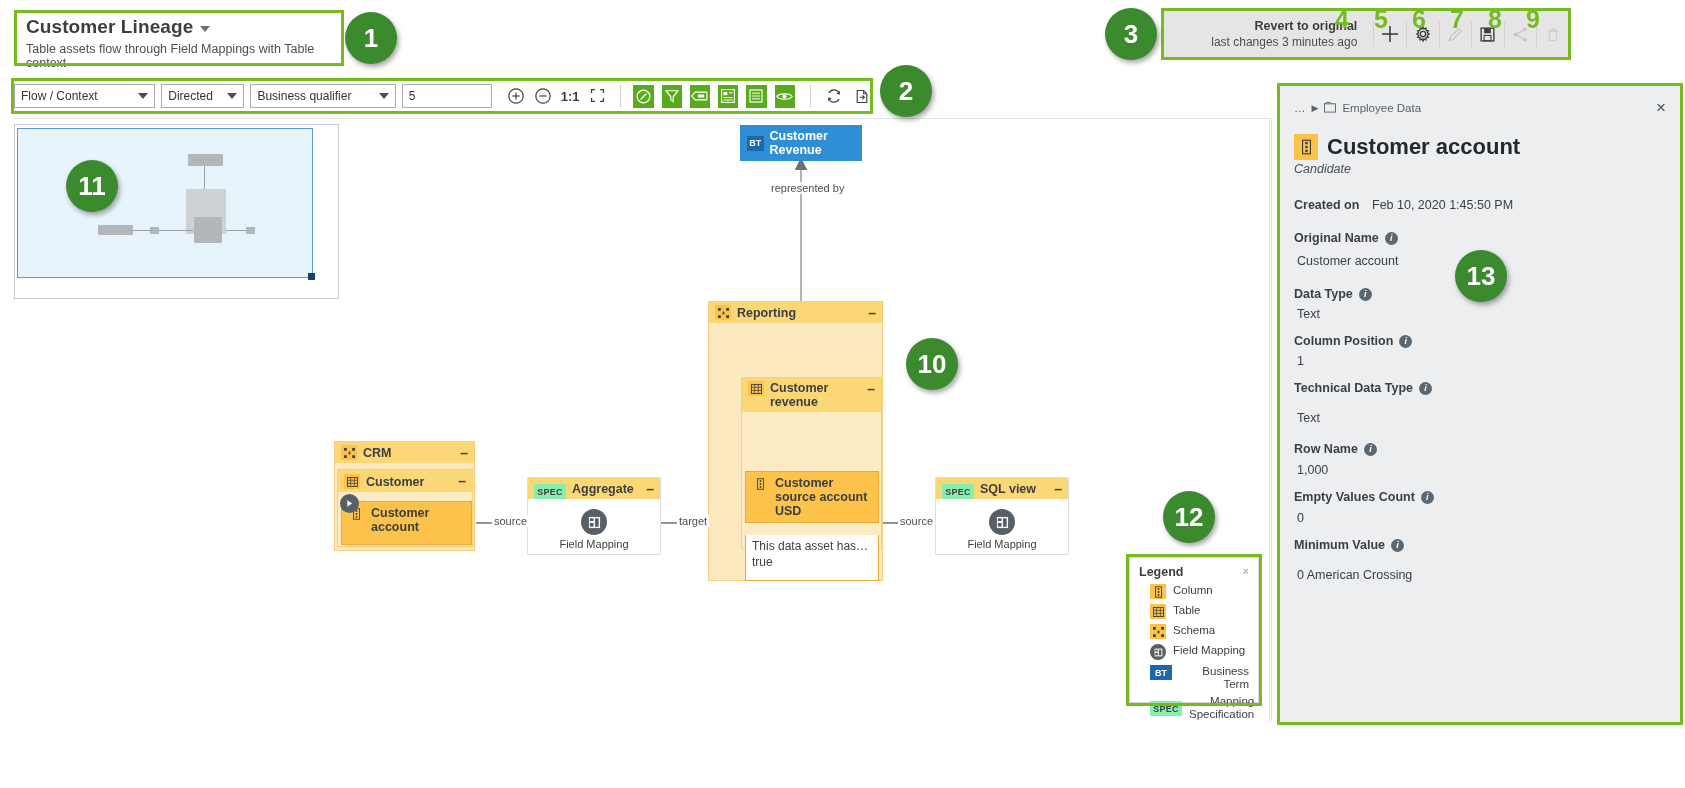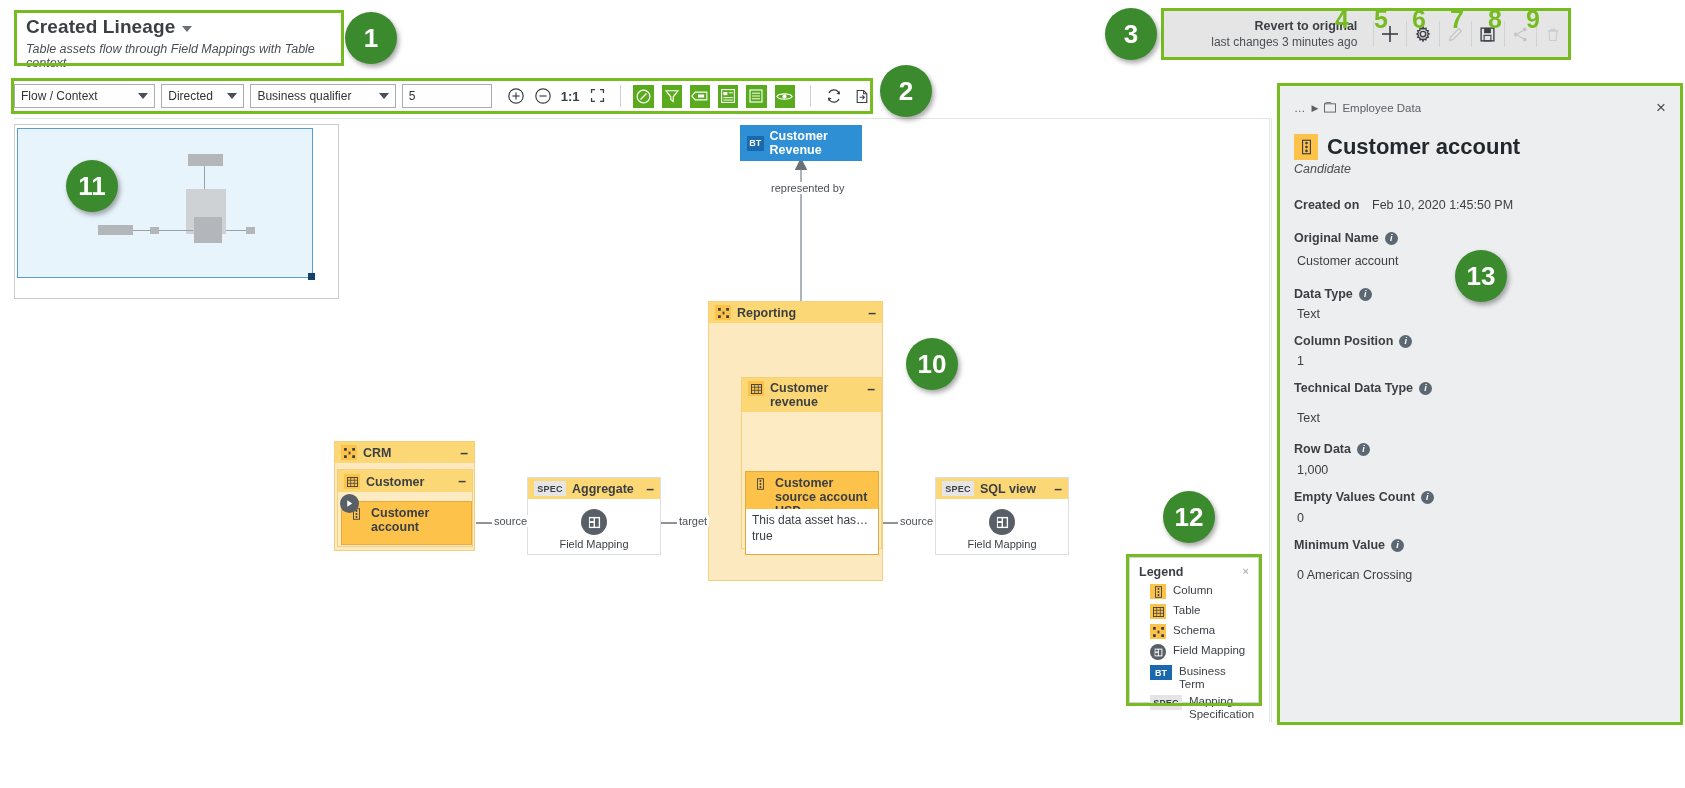--- a/index.html
+++ b/index.html
@@ -26,21 +26,21 @@
   }
   .hl { position: absolute; border: 3px solid #76bc21; z-index: 50; pointer-events:none; }
 
   
   .title-block { position:absolute; left:16px; top:12px; width:330px; height:52px;
                  background:#fff; padding:4px 10px 2px 10px; }
   .title-row { display:flex; align-items:center; gap:7px; }
   .title-txt { font-size:19px; font-weight:bold; color:#3b3f44; letter-spacing:.1px; }
   .caret-dn { width:0;height:0;border-left:5px solid transparent;border-right:5px solid transparent;
               border-top:6px solid #6b7076; margin-top:4px;}
-  .subtitle { font-size:12.5px; color:#4a4f55; margin-top:4px;font-style:italic; }
+  .subtitle { font-size:12.5px; color:#4a4f55; margin-top:4px; }
 
   
   .revert-bar { position:absolute; left:1161px; top:10px; width:408px; height:48px;
                 background:#e5e5e5; display:flex; align-items:center; }
   .revert-text { margin-left:50px; text-align:right; width:175px; }
   .revert-title { font-size:12.5px; font-weight:bold; color:#3b3f44; }
   .revert-sub { font-size:12px; color:#4a4f55; margin-top:2px; }
   .rb-sep { width:1px; height:26px; background:#d0d3d6; margin:0 0px; }
   .rb-icon { width:38px; height:30px; display:flex; align-items:center; justify-content:center; }
   .rb-icon svg { display:block; }
@@ -92,42 +92,42 @@
   .col-hd { display:flex; align-items:flex-start; padding:4px 6px;
             font-size:12.5px; font-weight:bold; color:#3b3f44; line-height:14px; }
   .spec-node { position:absolute; background:#fff; border:1px solid #dcdfe2; }
   .spec-hd { height:21px; background:#fcd775; display:flex; align-items:center;
              gap:6px; padding:0 6px; font-size:12.5px; font-weight:bold; color:#3b3f44; }
   .spec-hd .minus { margin-left:auto; font-size:14px; }
   .bt-node { position:absolute; background:#2f8fd4; display:flex; align-items:center;
              gap:6px; padding:4px 7px; }
   .bt-node .bt-label { color:#fff; font-weight:bold; font-size:12.5px; line-height:14px; }
   .badge-spec { width:32px;height:15px; font-size:9px; font-weight:bold; color:#3b3f44;
-                background:#e5e5e5; display:flex;align-items:center;justify-content:center;
-                letter-spacing:.3px;}
+                background:#86efac; display:flex;align-items:center;justify-content:center;
+                letter-spacing:.3px;margin-top:6px;}
   .badge-bt { width:22px;height:15px; font-size:9px; font-weight:bold; color:#fff;
               background:#1a68ad; display:flex;align-items:center;justify-content:center; }
   .ico-sq { width:16px;height:15px; background:#fcc24a; display:flex;
             align-items:center; justify-content:center; flex:0 0 auto; }
 
   .fmcircle { width:26px; height:26px; border-radius:50%; background:#585f66;
               display:flex; align-items:center; justify-content:center; }
   .fmlabel { font-size:11px; color:#3b3f44; margin-top:3px; text-align:center; }
 
   .edge-lbl { position:absolute; font-size:11px; color:#4a4f55; background:#fff; padding:0 2px; }
   .play-btn { position:absolute; width:19px;height:19px;border-radius:50%;background:#585f66;
               display:flex;align-items:center;justify-content:center; z-index:8;}
 
   
   .legend { position:absolute; left:1129px; top:557px; width:130px; height:146px;
             background:#fff; border:1px solid #d4d7da; padding:7px 9px; }
   .legend-hd { font-size:12.5px; font-weight:bold; color:#3b3f44; display:flex; }
   .legend-x { margin-left:auto; color:#b5b8bb; font-size:11px; }
   .legend-item { display:flex; align-items:flex-start; gap:7px; margin-top:5px; margin-left:11px; }
-  .legend-item span.t { font-size:11.5px; color:#3b3f44; line-height:12.5px; }
+  .legend-item span.t { font-size:11.5px; color:#3b3f44; line-height:12.5px;text-align:right; }
 
   
   .rpanel { position:absolute; left:1280px; top:86px; width:400px; height:636px;
             background:#eceeef; padding:12px 14px 0 14px; overflow:hidden; }
   .bc { display:flex; align-items:center; gap:6px; font-size:11.5px; color:#5b6066; }
   .bc .x { margin-left:auto; font-size:17px; color:#4a4f55; cursor:pointer; }
   .rp-title-row { display:flex; align-items:center; gap:9px; margin-top:16px; }
   .rp-icon { width:24px;height:26px;background:#fcc24a; display:flex;
              align-items:center;justify-content:center; }
   .rp-title { font-size:22px; font-weight:bold; color:#23282d; }
@@ -145,21 +145,21 @@
            justify-content:center; font-style:italic; }
   .divider-v { position:absolute; left:1271px; top:118px; width:1px; height:604px; background:#e2e4e6; }
 </style>
 </head>
 <body>
 
 <div id="app">
 
   <div class="title-block">
     <div class="title-row">
-      <span class="title-txt">Created Lineage</span>
+      <span class="title-txt">Customer Lineage</span>
       <span class="caret-dn"></span>
     </div>
     <div class="subtitle">Table assets flow through Field Mappings with Table context</div>
   </div>
   <div class="hl" style="left:14px;top:10px;width:330px;height:56px;"></div>
   <div class="callout" style="left:345px;top:12px;">1</div>
 
   <div class="revert-bar">
     <div class="revert-text">
       <div class="revert-title">Revert to original</div>
@@ -412,21 +412,21 @@
           <svg width="7" height="12" viewBox="0 0 8 13">
               <rect x="0.5" y="0.5" width="7" height="12" fill="none" stroke="#3b3f44" stroke-width="1"></rect>
               <circle cx="4" cy="3" r="1.1" fill="#3b3f44"></circle>
               <circle cx="4" cy="6.5" r="1.1" fill="#3b3f44"></circle>
               <circle cx="4" cy="10" r="1.1" fill="#3b3f44"></circle>
             </svg>
         </span>
         <span style="margin-left:7px;">Customer source account USD</span>
       </div>
     </div>
-    <div style="position:absolute;left:731px;top:390px;width:134px;height:46px;background:#fff;border:1px solid #eaa93a;border-top:none;">
+    <div style="position:absolute;left:731px;top:416px;width:134px;height:46px;background:#fff;border:1px solid #eaa93a;border-top:none;">
       <div style="font-size:12px;color:#3b3f44;padding:4px 6px 0 6px;">This data asset has…</div>
       <div style="font-size:12px;color:#3b3f44;padding:2px 6px;">true</div>
     </div>
 
     <div class="grp" style="left:320px;top:322px;width:141px;height:110px;">
       <div class="grp-hd">
         <span class="ico-sq">
           <svg width="11" height="10" viewBox="0 0 12 11">
               <g fill="#3b3f44">
                 <rect x="0" y="0" width="3" height="3"></rect>
@@ -665,21 +665,21 @@
     </div>
     <div class="rp-field" style="margin-top:13px;">
       <div class="rp-lbl">
           <span>Technical Data Type</span>
           <span class="infoi">i</span>
         </div>
       <div class="rp-val" style="margin-top:16px;">Text</div>
     </div>
     <div class="rp-field" style="margin-top:17px;">
       <div class="rp-lbl">
-          <span>Row Data</span>
+          <span>Row Name</span>
           <span class="infoi">i</span>
         </div>
       <div class="rp-val" style="margin-top:7px;">1,000</div>
     </div>
     <div class="rp-field" style="margin-top:13px;">
       <div class="rp-lbl">
           <span>Empty Values Count</span>
           <span class="infoi">i</span>
         </div>
       <div class="rp-val" style="margin-top:7px;">0</div>

